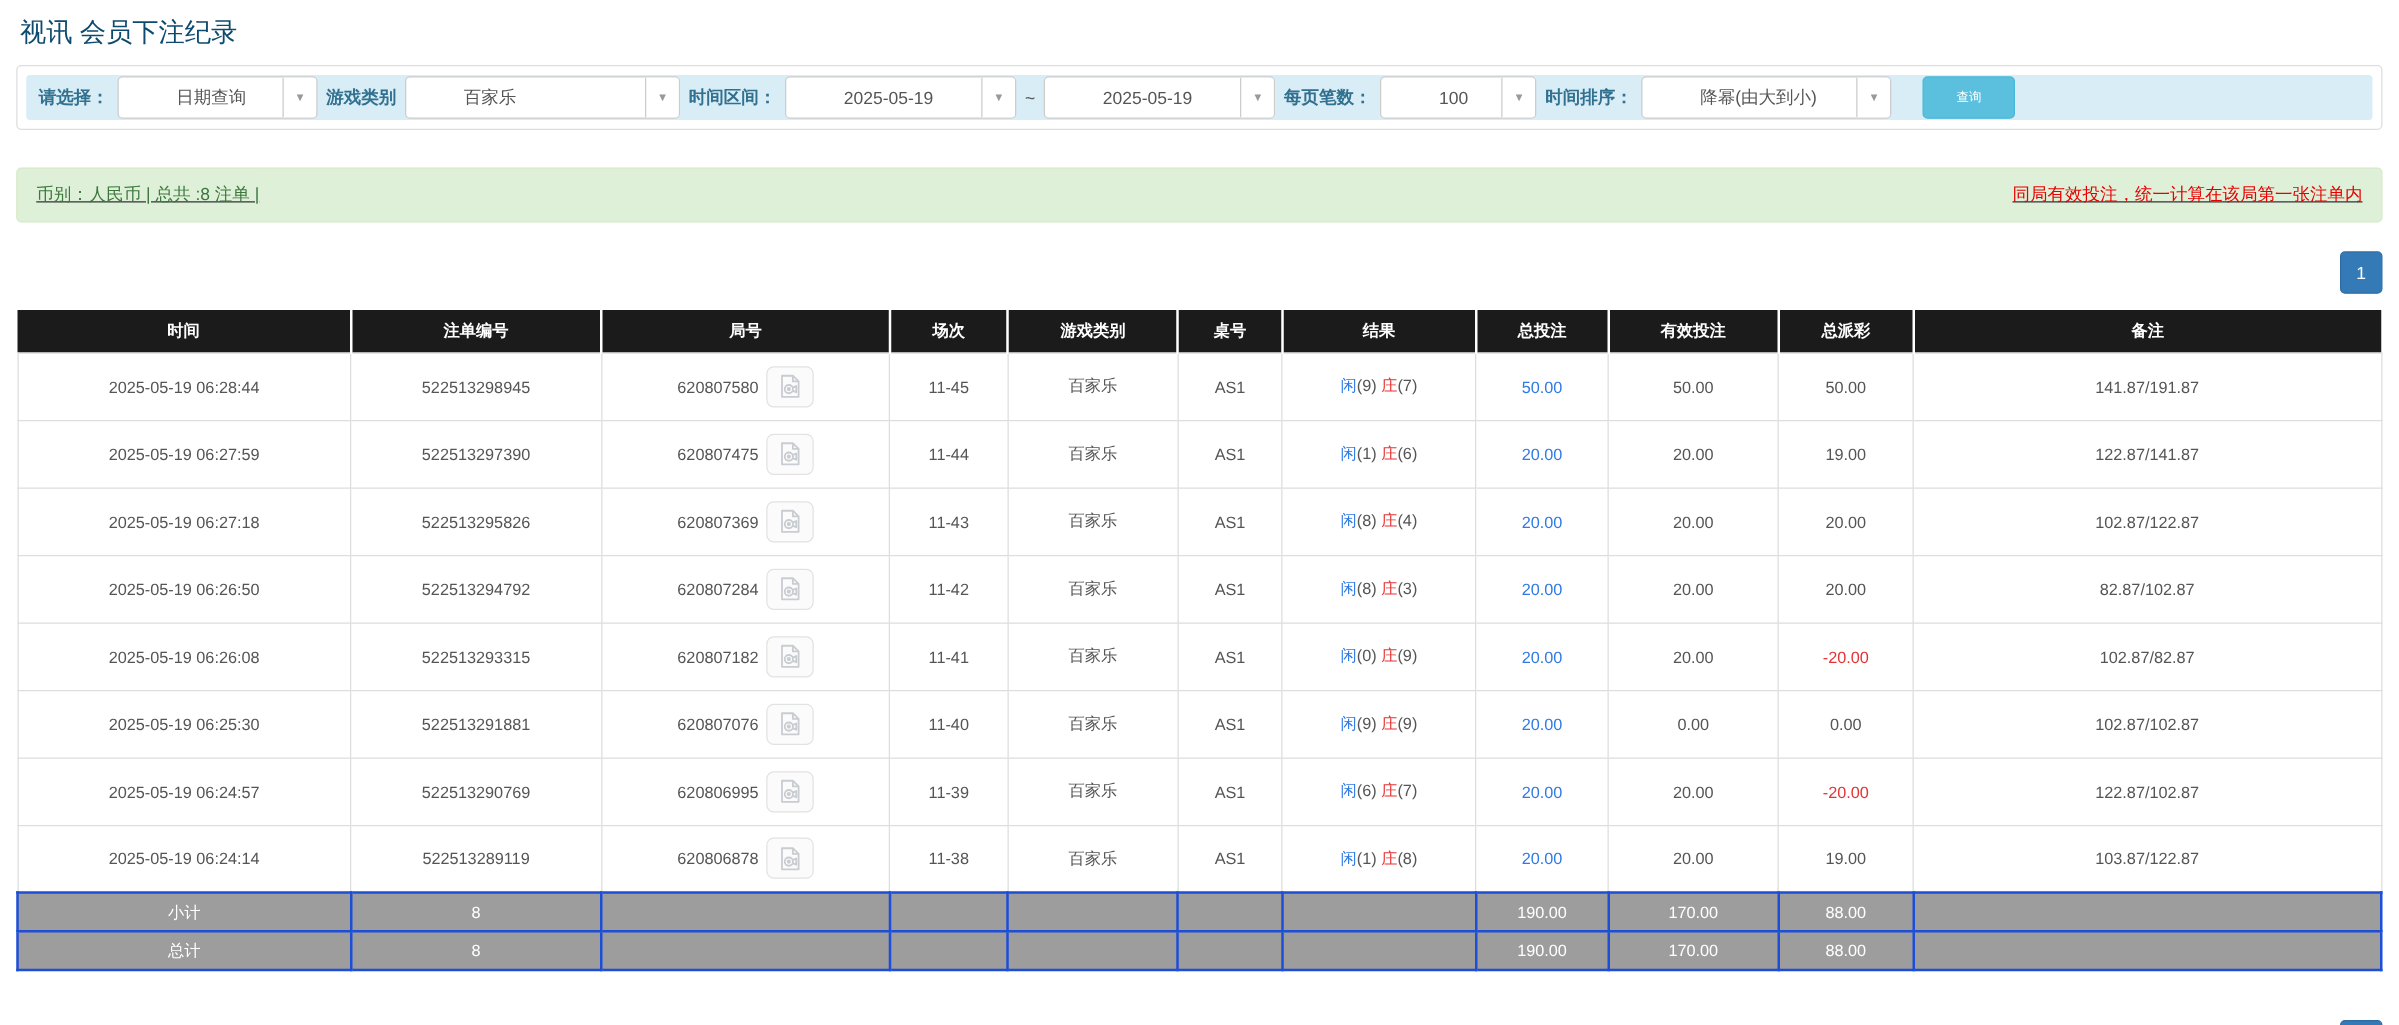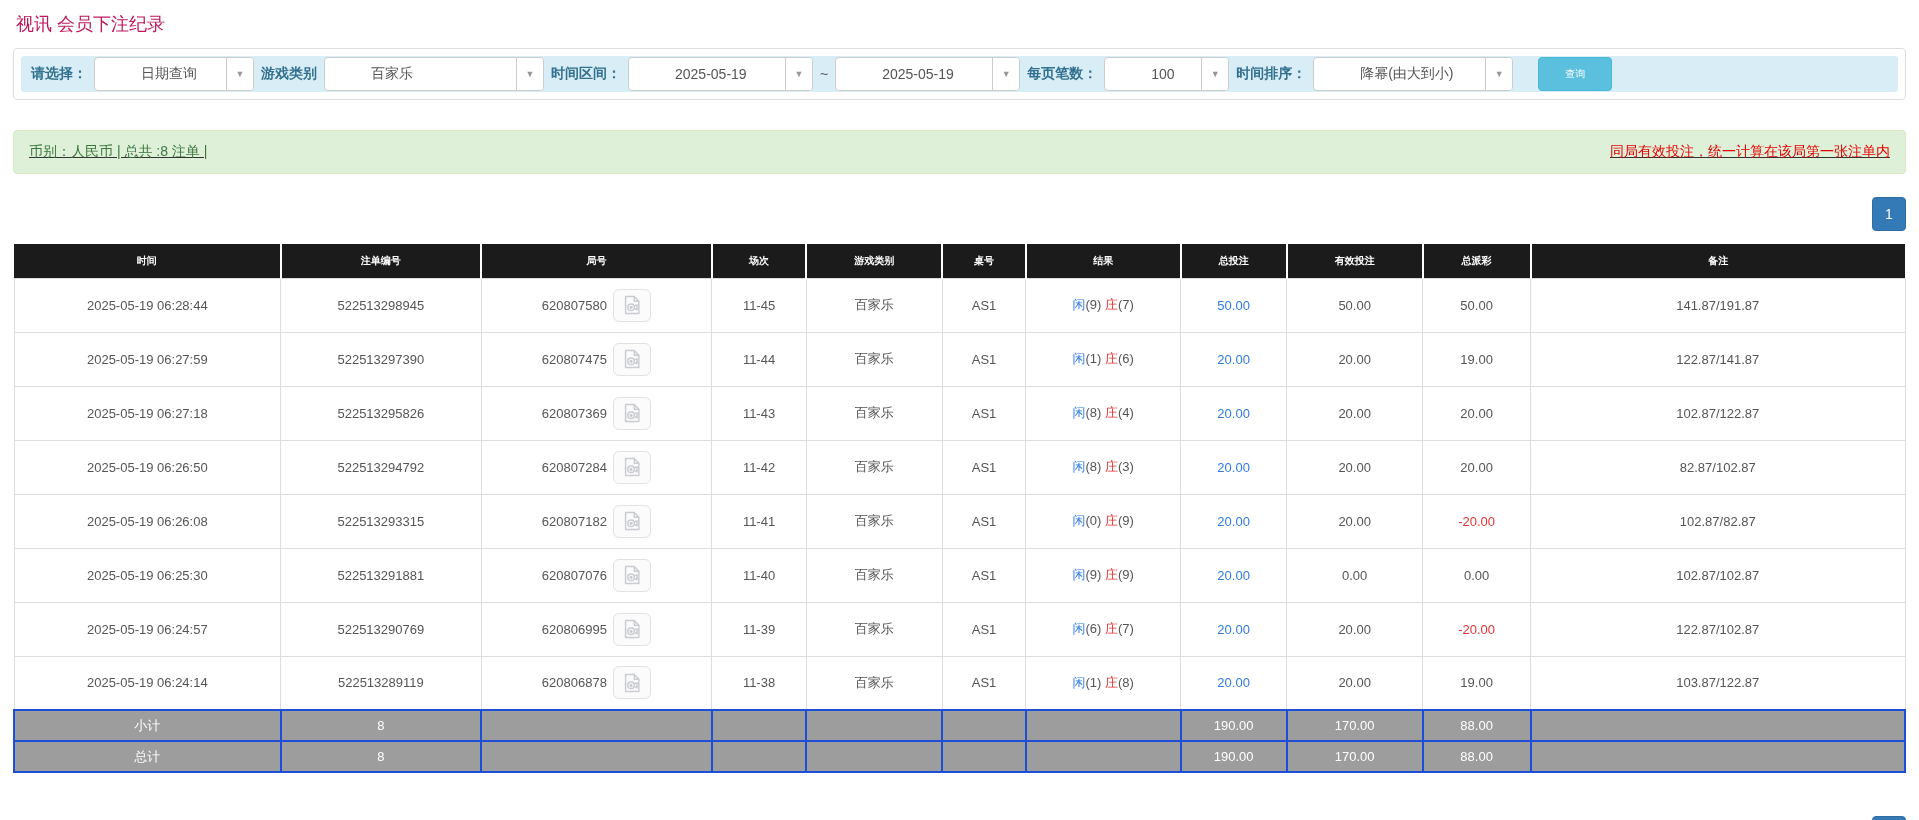--- a/index.html
+++ b/index.html
@@ -8,21 +8,21 @@
     --player-blue:#2f7ae5; --banker-red:#e53333; --link-blue:#2f7ae5; --negative-red:#e53333;
     --header-bg:#1b1b1b; --sum-row-bg:#9d9d9d;
   }
   *{box-sizing:border-box;}
   html,body{margin:0;padding:0;}
   body{
     width:1919px;height:820px;overflow:hidden;background:#fff;color:#333;
     font-family:"Liberation Sans","DejaVu Sans",sans-serif;position:relative;
   }
   .wrap{padding:10px 13px 0 13px;}
-  .page-title{font-size:18px;font-weight:normal;color:#be185d;margin:2px 0 12px 3px;}
+  .page-title{font-size:21px;font-weight:normal;color:#0c4a6e;margin:2px 0 12px 3px;}
 
   
   .filter-panel{border:1px solid #ddd;border-radius:4px;padding:7px;background:#fff;}
   .filter-bar{background:var(--filter-bg);border-radius:3px;height:36px;display:flex;align-items:center;padding:0 10px;gap:7px;white-space:nowrap;}
   .flabel{color:var(--filter-label);font-size:14px;font-weight:bold;}
   .tilde{color:#555;font-size:14px;}
   .combo{display:flex;height:34px;background:#fff;border:1px solid #ccc;border-radius:4px;overflow:hidden;flex:0 0 auto;}
   .combo .val{flex:1;display:flex;align-items:center;padding:0 10px;font-size:14px;color:#555;overflow:hidden;margin-left:36px;}
   .combo .caret-btn{width:27px;border-left:1px solid #ccc;display:flex;align-items:center;justify-content:center;background:#fff;color:#999;font-size:9px;cursor:pointer;}
   .w160{width:160px;} .w220{width:220px;} .w185{width:185px;justify-content:center;} .w125{width:125px;gap:12px;} .w200{width:200px;}
@@ -33,21 +33,21 @@
   .alert-left{color:var(--success-text);}
   .alert-right{color:var(--alert-red);}
 
   
   .pager-top{display:flex;justify-content:flex-end;margin:23px 0 13px 0;}
   .page-btn{width:34px;height:34px;background:var(--accent-blue);border:1px solid #2e6da4;color:#fff;border-radius:4px;font-size:14px;display:flex;align-items:center;justify-content:center;cursor:pointer;}
   .pager-bottom{position:absolute;top:816px;right:13px;}
 
   
   table{width:100%;border-collapse:collapse;table-layout:fixed;}
-  thead th{background:var(--header-bg);color:#fff;font-size:10px;font-weight:bold;height:34px;padding:0;}
+  thead th{background:var(--header-bg);color:#fff;font-size:13px;font-weight:bold;height:34px;padding:0;}
   thead th + th{border-left:2px solid #fff;}
   tbody td{border:1px solid #ddd;background:#fff;height:54px;text-align:center;font-size:13px;color:#555;padding:0 4px;overflow:hidden;}
   td.sum{background:var(--sum-row-bg);border:2px solid #1d4ed8;color:#fff;height:31px;font-size:13px;text-align:center;}
   .p-label{color:var(--player-blue);}
   .b-label{color:var(--banker-red);}
   .bet-link{color:var(--link-blue);text-decoration:none;cursor:pointer;}
   .payout.neg{color:var(--negative-red);}
   .video-btn{display:inline-flex;align-items:center;justify-content:center;width:38px;height:33px;border:1px solid #e2e2e2;border-radius:6px;background:#fbfbfb;margin-left:6px;vertical-align:middle;cursor:pointer;}
   .round-txt{vertical-align:middle;}
 </style>

